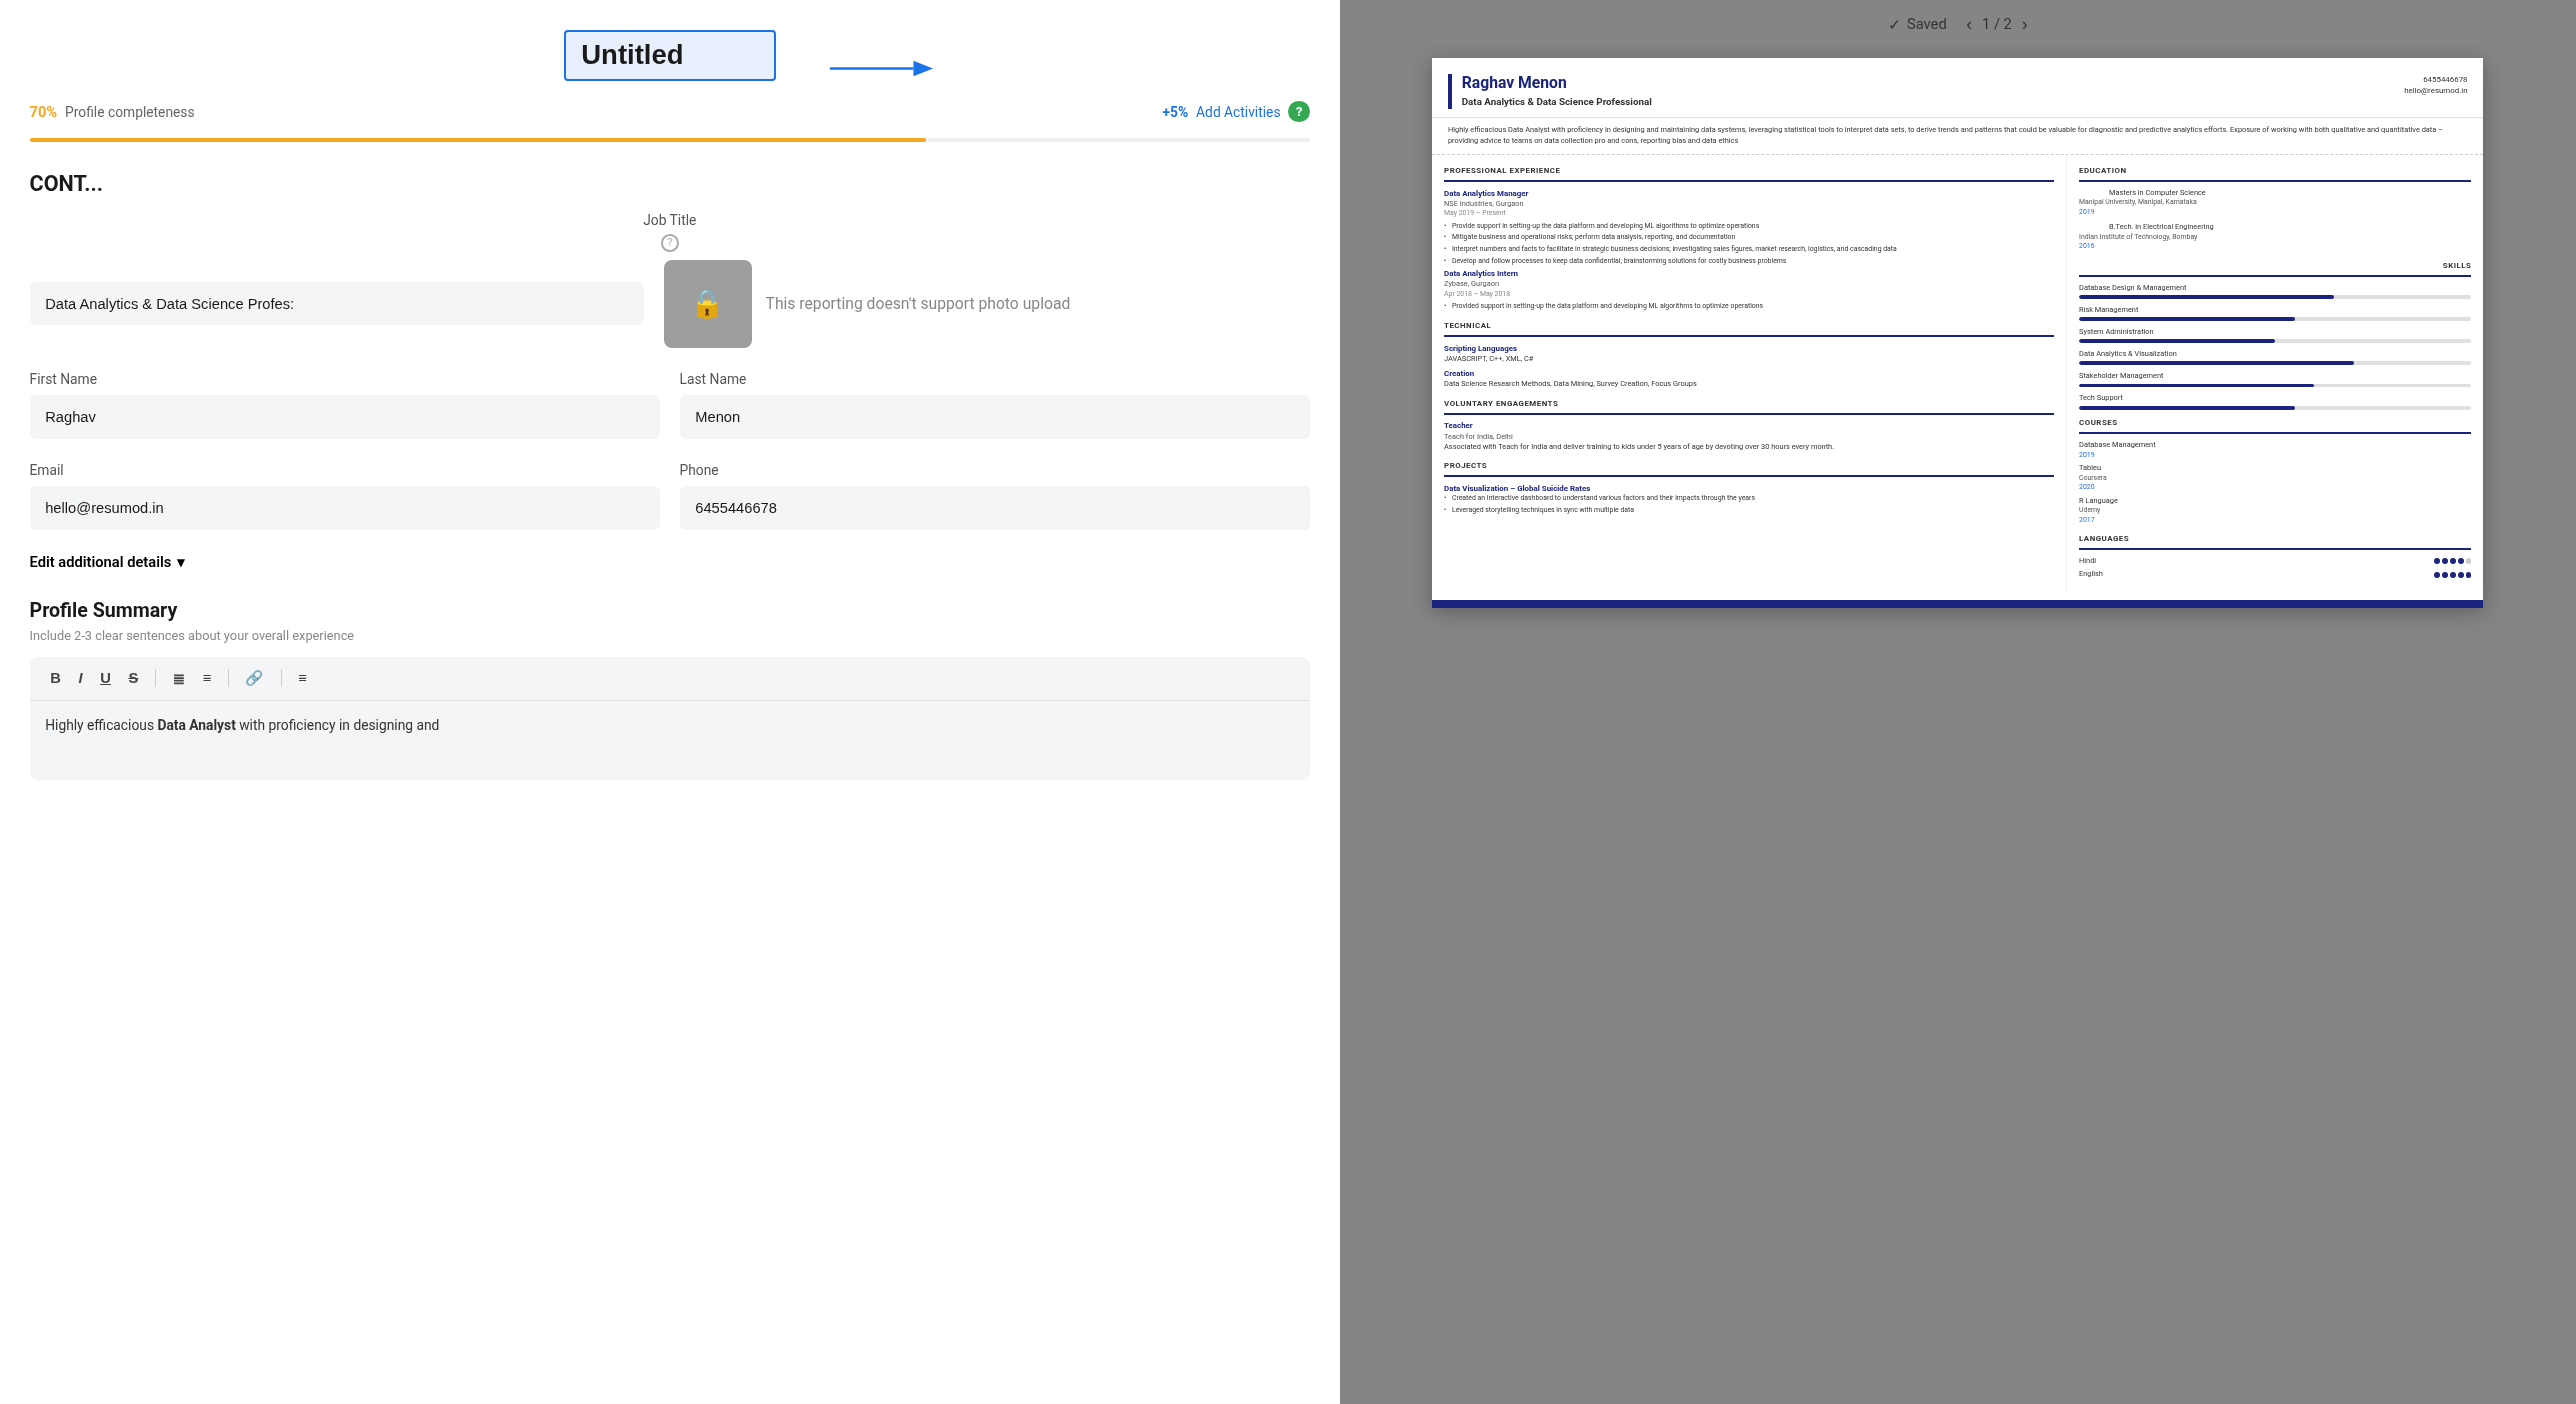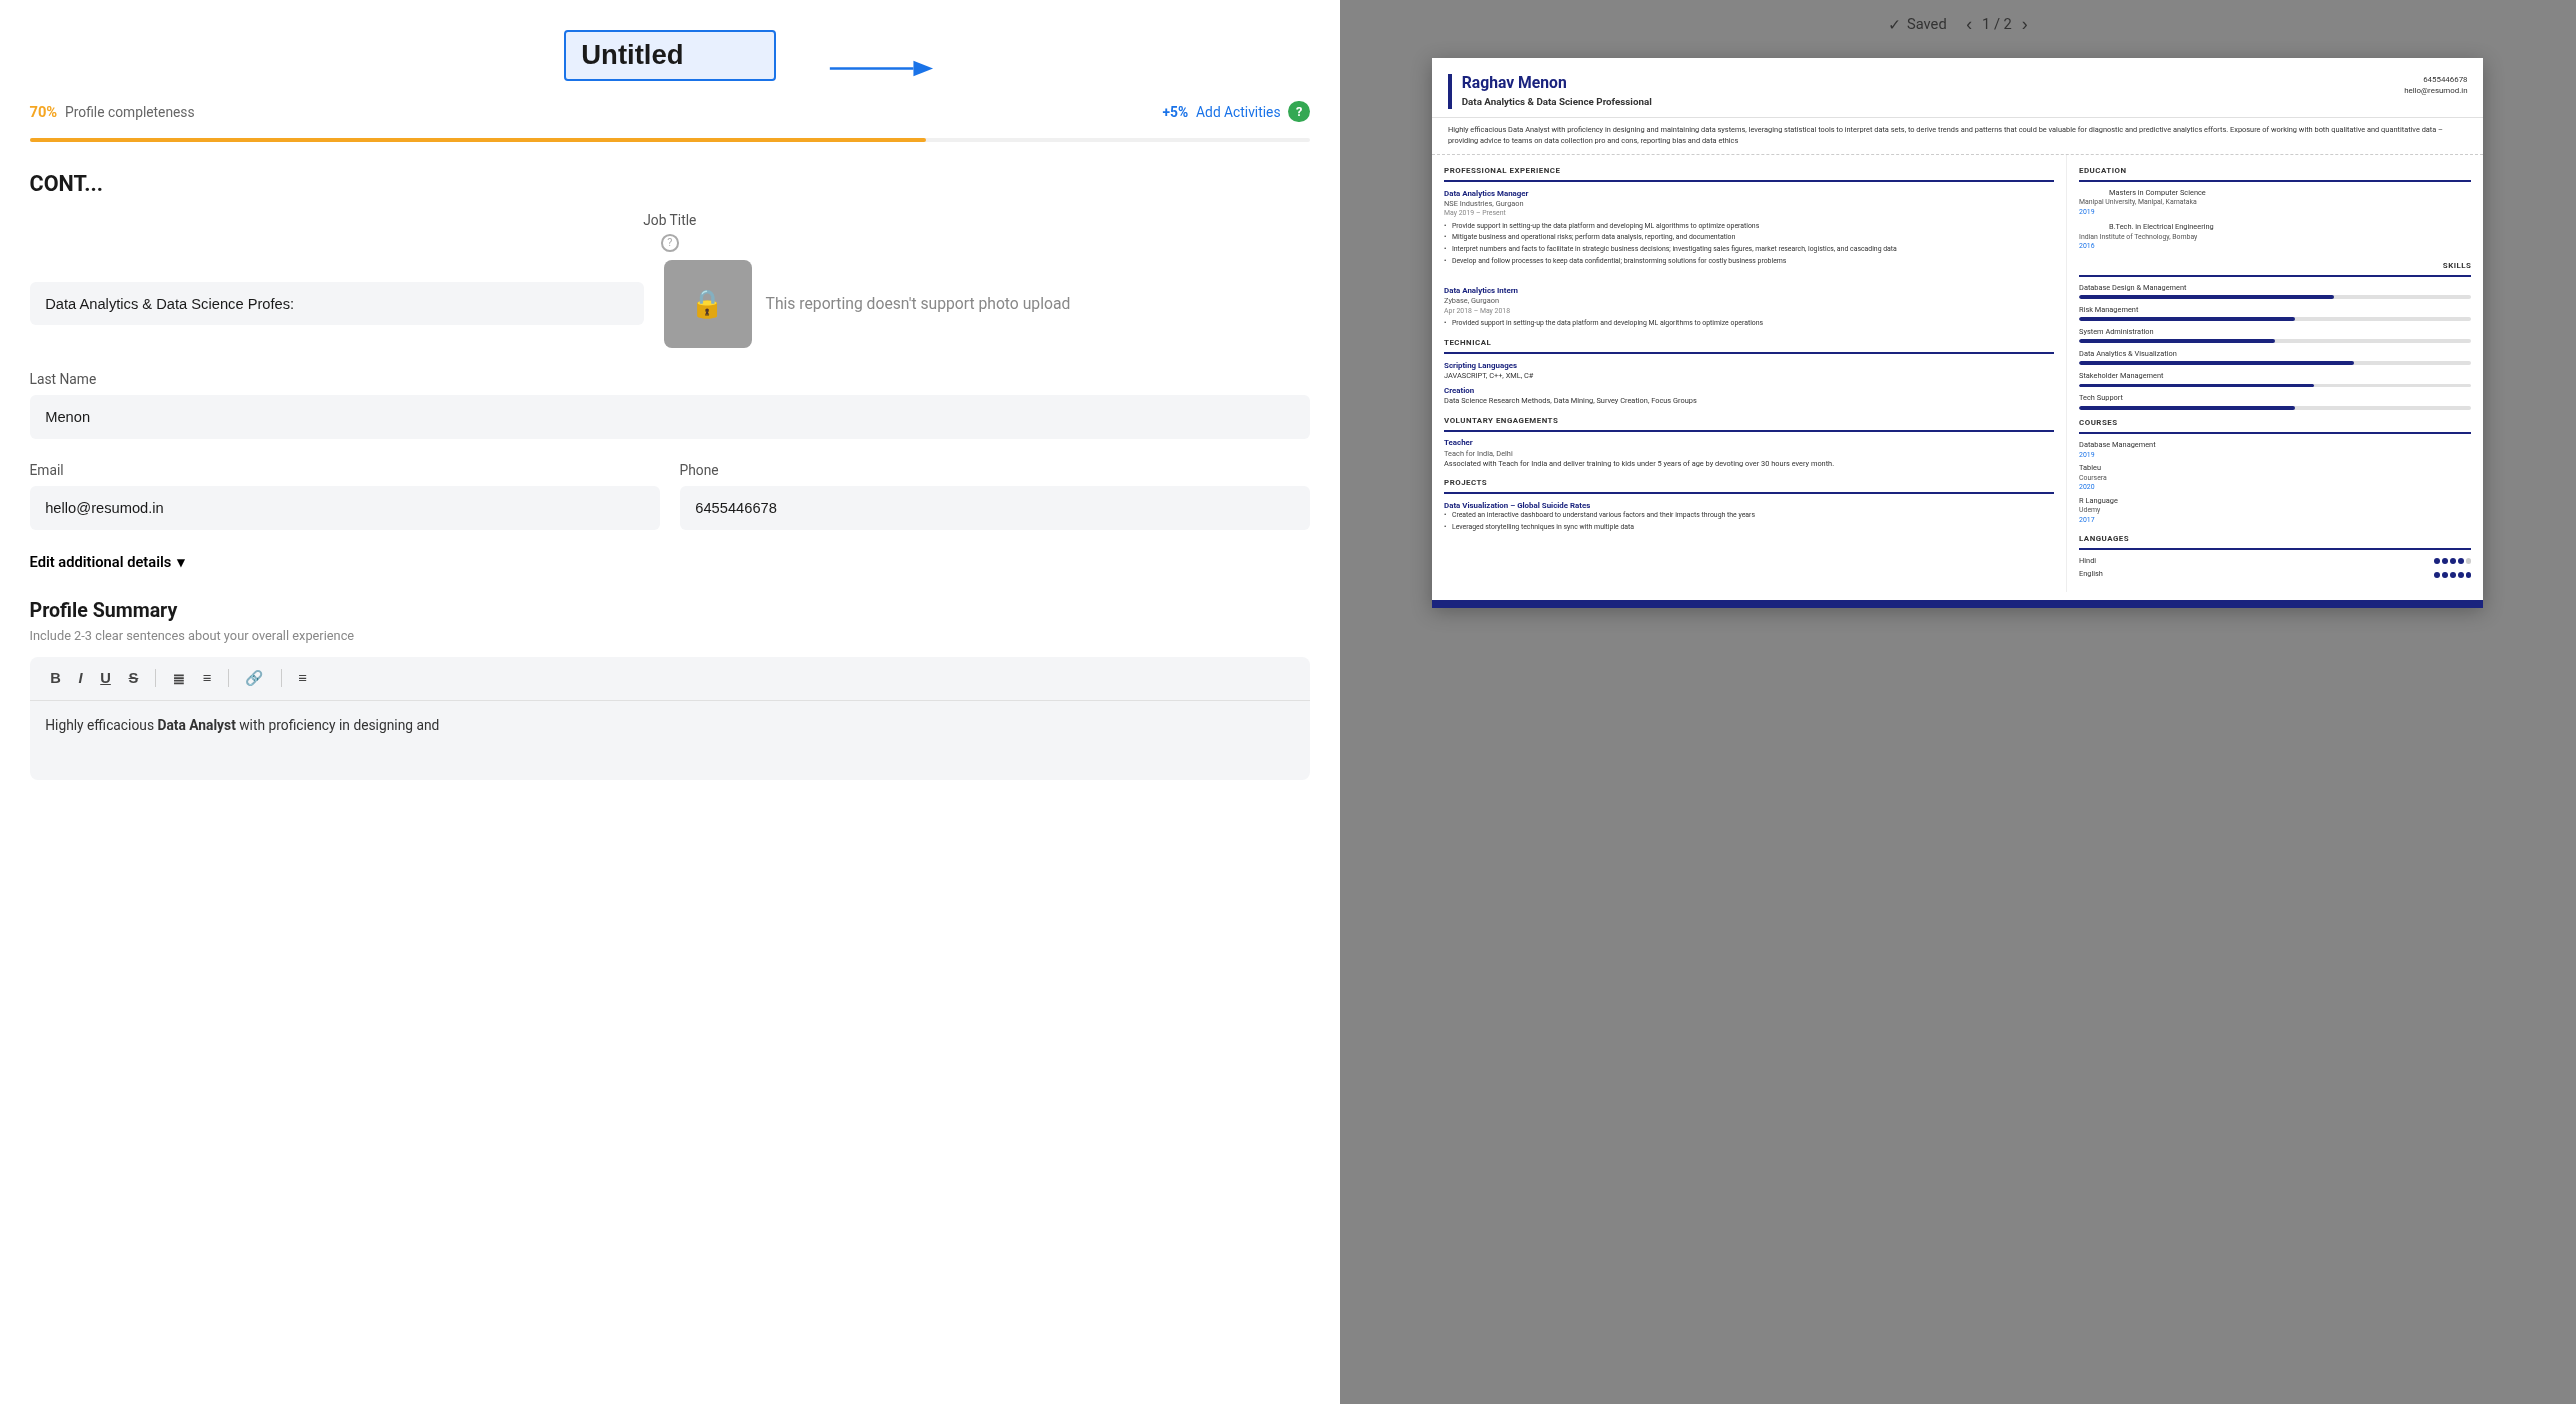--- a/index.html
+++ b/index.html
@@ -603,20 +603,24 @@
         <div style="display:flex;align-items:center;gap:13.8px;">
           <div class="photo-placeholder">
             <span class="lock-icon">🔒</span>
           </div>
           <span class="photo-message">This reporting doesn't support photo upload</span>
         </div>
       </div>
     </div>
 
     <div class="form-row">
+      <div class="form-group">
+        <label>First Name</label>
+        <input type="text" value="Raghav" style="">
+      </div>
       <div class="form-group">
         <label>Last Name</label>
         <input type="text" value="Menon" style="">
       </div>
     </div>
 
     <div class="form-row">
       <div class="form-group">
         <label>Email</label>
         <input type="text" value="hello@resumod.in" style="">
@@ -704,21 +708,21 @@
         <div>
           <div class="resume-job-title">Data Analytics Manager</div>
           <div class="resume-job-company">NSE Industries, Gurgaon</div>
           <div class="resume-job-date">May 2019 – Present</div>
           <div class="resume-job-desc">Provide support in setting-up the data platform and developing ML algorithms to optimize operations</div>
           <div class="resume-job-desc">Mitigate business and operational risks; perform data analysis, reporting, and documentation</div>
           <div class="resume-job-desc">Interpret numbers and facts to facilitate in strategic business decisions; investigating sales figures, market research, logistics, and cascading data</div>
           <div class="resume-job-desc">Develop and follow processes to keep data confidential; brainstorming solutions for costly business problems</div>
         </div>
 
-        <div style="margin-top:19px;">
+        <div style="margin-top:2px;">
           <div class="resume-job-title">Data Analytics Intern</div>
           <div class="resume-job-company">Zybase, Gurgaon</div>
           <div class="resume-job-date">Apr 2018 – May 2018</div>
           <div class="resume-job-desc">Provided support in setting-up the data platform and developing ML algorithms to optimize operations</div>
         </div>
 
         <div class="resume-section-title" style="margin-top:7.9px;">TECHNICAL</div>
         <div class="resume-section-bar"></div>
 
         <div>

